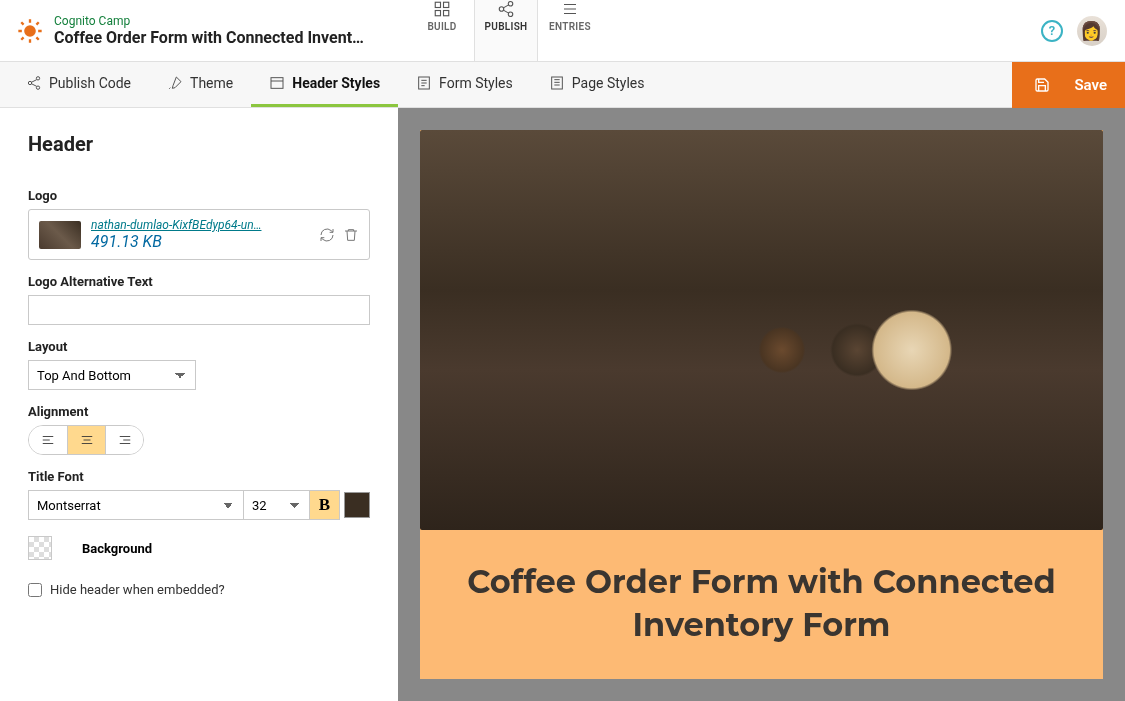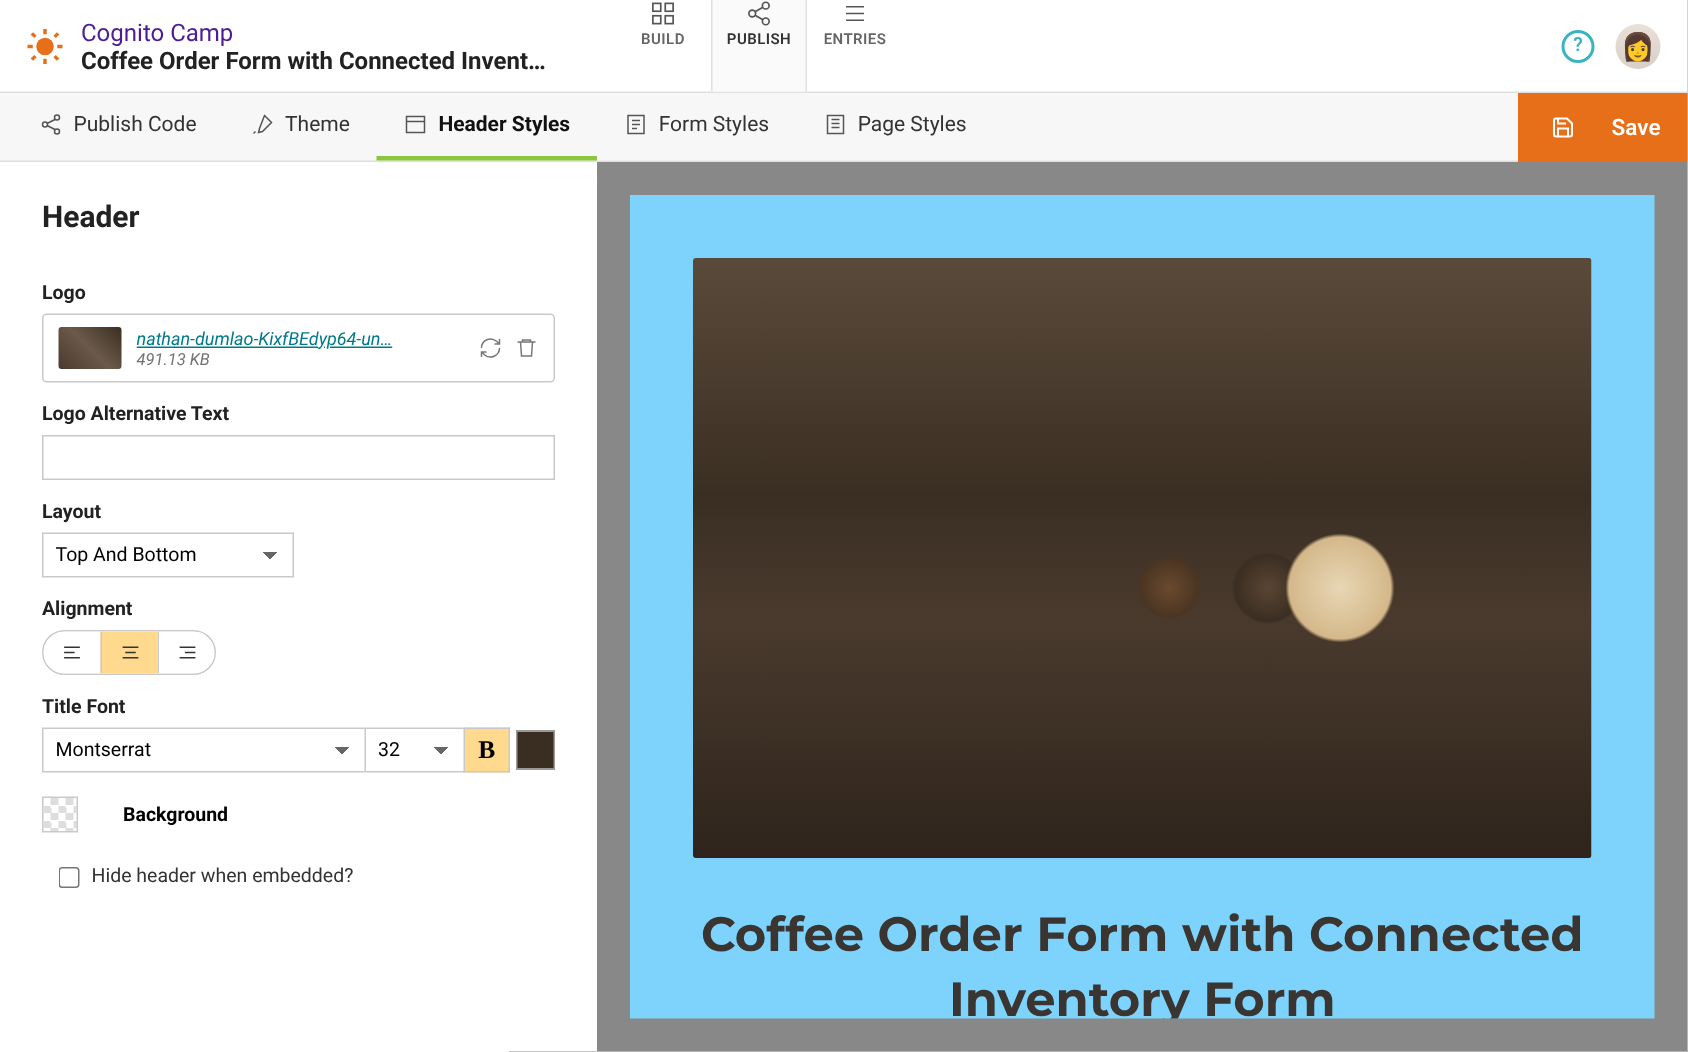--- a/index.html
+++ b/index.html
@@ -4,21 +4,21 @@
 <style>
 * { margin: 0; padding: 0; box-sizing: border-box; font-family: -apple-system, BlinkMacSystemFont, "Segoe UI", Roboto, sans-serif; }
 body { background: #fff; width: 1125px; height: 701px; overflow: hidden; }
 
 
 .topbar { display: flex; align-items: stretch; border-bottom: 1px solid #e0e0e0; height: 62px; background: #fff; }
 .brand-block { display: flex; align-items: center; padding: 0 16px; flex: 0 0 auto; width: 410px; }
 .brand-logo { width: 28px; height: 28px; margin-right: 10px; display:flex; align-items:center; justify-content:center; }
 .brand-logo svg { width: 28px; height: 28px; }
 .brand-text { display: flex; flex-direction: column; overflow: hidden; }
-.brand-org { font-size: 16px; color: #4c1d95; }
+.brand-org { font-size: 12px; color: #15803d; }
 .brand-title { font-size: 16px; font-weight: 700; color: #222; white-space: nowrap; overflow: hidden; text-overflow: ellipsis; max-width: 340px; }
 
 .topnav { display: flex; }
 .topnav-item { width: 64px; display: flex; flex-direction: column; align-items: center; justify-content: flex-start; cursor: pointer; font-size: 10px; font-weight: 600; color: #666; letter-spacing: 0.3px; gap: 3px; border-left: 1px solid transparent; border-right: 1px solid transparent; }
 .topnav-item.active { border-left: 1px solid #e0e0e0; border-right: 1px solid #e0e0e0; color: #333; background: #fafafa; }
 .topnav-item svg { width: 18px; height: 18px; fill: none; stroke: #555; stroke-width: 1.5; }
 
 .topbar-spacer { flex: 1; }
 .topbar-right { display: flex; align-items: center; gap: 14px; padding-right: 18px; }
 .help-icon { width: 22px; height: 22px; border: 2px solid #3bb3c4; border-radius: 50%; display:flex; align-items:center; justify-content:center; color:#3bb3c4; font-size:13px; font-weight:600; cursor:pointer; }
@@ -37,21 +37,21 @@
 .main { display: flex; height: calc(701px - 62px - 46px); }
 .side-panel { width: 398px; padding: 24px 28px; overflow-y: auto; }
 .section-title { font-size: 20px; font-weight: 700; color: #222; margin-bottom: 32px; }
 .field-label { font-size: 13px; font-weight: 700; color: #222; margin-bottom: 6px; margin-top: 14px; }
 .field-label:first-of-type { margin-top: 0; }
 
 .file-box { border: 1px solid #c9c9c9; border-radius: 3px; padding: 8px 10px; display: flex; align-items: center; gap: 10px; }
 .file-thumb { width: 42px; height: 28px; background: linear-gradient(45deg,#4a3a2e,#6b5a4a,#3a2e22); border-radius:2px; }
 .file-meta { flex: 1; display: flex; flex-direction: column; }
 .file-name { color: #007a8a; text-decoration: underline; font-size: 12px; font-style: italic; white-space:nowrap; overflow:hidden; text-overflow:ellipsis; cursor:pointer; }
-.file-size { color: #737373; font-size: 11px; font-style: italic; }
+.file-size { color: #0369a1; font-size: 16px; font-style: italic; }
 .file-actions { display: flex; gap: 8px; }
 .file-actions svg { width: 16px; height: 16px; stroke: #777; fill:none; stroke-width:1.5; cursor:pointer; }
 
 .text-input { width: 100%; border: 1px solid #c9c9c9; height: 30px; padding: 0 8px; font-size: 13px; }
 .select { width: 168px; border: 1px solid #c9c9c9; height: 30px; padding: 0 8px; font-size: 13px; background: #fff; appearance: none; background-image: linear-gradient(45deg, transparent 50%, #666 50%), linear-gradient(135deg, #666 50%, transparent 50%); background-position: calc(100% - 15px) 12px, calc(100% - 10px) 12px; background-size: 5px 5px, 5px 5px; background-repeat: no-repeat; cursor:pointer; }
 
 .align-group { display: inline-flex; border: 1px solid #c9c9c9; border-radius: 18px; overflow: hidden; }
 .align-btn { width: 38px; height: 28px; display: flex; align-items: center; justify-content: center; background: #fff; cursor: pointer; }
 .align-btn.active { background: #ffd98e; }
 .align-btn svg { width: 14px; height: 14px; stroke: #333; stroke-width: 1.5; fill: none; }
@@ -60,26 +60,26 @@
 .font-row { display: flex; gap: 0; align-items: center; }
 .font-select { flex: 1; border: 1px solid #c9c9c9; height: 30px; padding: 0 8px; font-size: 13px; appearance:none; background: #fff; background-image: linear-gradient(45deg, transparent 50%, #666 50%), linear-gradient(135deg, #666 50%, transparent 50%); background-position: calc(100% - 15px) 12px, calc(100% - 10px) 12px; background-size: 5px 5px, 5px 5px; background-repeat:no-repeat; cursor:pointer; }
 .size-select { width: 66px; border: 1px solid #c9c9c9; border-left:none; height: 30px; padding: 0 8px; font-size: 13px; appearance:none; background: #fff; background-image: linear-gradient(45deg, transparent 50%, #666 50%), linear-gradient(135deg, #666 50%, transparent 50%); background-position: calc(100% - 15px) 12px, calc(100% - 10px) 12px; background-size:5px 5px,5px 5px; background-repeat:no-repeat; cursor:pointer; }
 .bold-btn { width: 30px; height: 30px; border: 1px solid #c9c9c9; border-left:none; background: #ffd98e; font-weight: 700; font-family: Georgia, serif; font-size: 17px; cursor: pointer; display:flex; align-items:center; justify-content:center; }
 .color-swatch { width: 26px; height: 26px; margin-left:4px; background: #3a2e22; border: 1px solid #999; cursor: pointer; }
 
 .bg-row { display: flex; align-items: center; gap: 30px; margin-top: 16px; }
 .bg-swatch { width: 24px; height: 24px; background-image: repeating-conic-gradient(#ddd 0% 25%, #fff 0% 50%); background-size: 10px 10px; border: 1px solid #c9c9c9; cursor:pointer; }
 .bg-label { font-size: 13px; font-weight: 700; }
 
-.check-row { display: flex; align-items: flex-end; gap: 8px; margin-top: 22px; font-size: 13px; color: #333; margin-left: 11px; }
+.check-row { display: flex; align-items: flex-end; gap: 8px; margin-top: 22px; font-size: 13px; color: #333; }
 .check-row input { width: 14px; height: 14px; cursor:pointer; }
 
 
 .preview-wrap { flex: 1; background: #888; padding: 22px; overflow: hidden; }
-.preview-page { background: #7dd3fc; width: 100%; height: 100%; padding: 42px; overflow:hidden; }
+.preview-page { background: #fdba74; width: 100%; height: 100%; overflow:hidden; }
 .preview-hero { width: 100%; height: 400px; background:
   radial-gradient(circle at 72% 55%, #e8d6b5 0%, #d4b88a 7%, transparent 7.5%),
   radial-gradient(circle at 53% 55%, #6b4a2e 0%, #4a3522 5%, transparent 5.5%),
   radial-gradient(circle at 64% 55%, #5a4533 0%, #3a2e22 5%, transparent 5.5%),
   linear-gradient(0deg, #2e241b, #4a3a2e 40%, #3a2e22 60%, #5a4a3a);
   border-radius: 2px;
   position:relative;
 }
 .preview-title { font-family: 'Montserrat', sans-serif; font-size: 32px; font-weight: 700; color: #3a3530; text-align: center; margin-top: 30px; line-height: 1.35; }
 </style>

